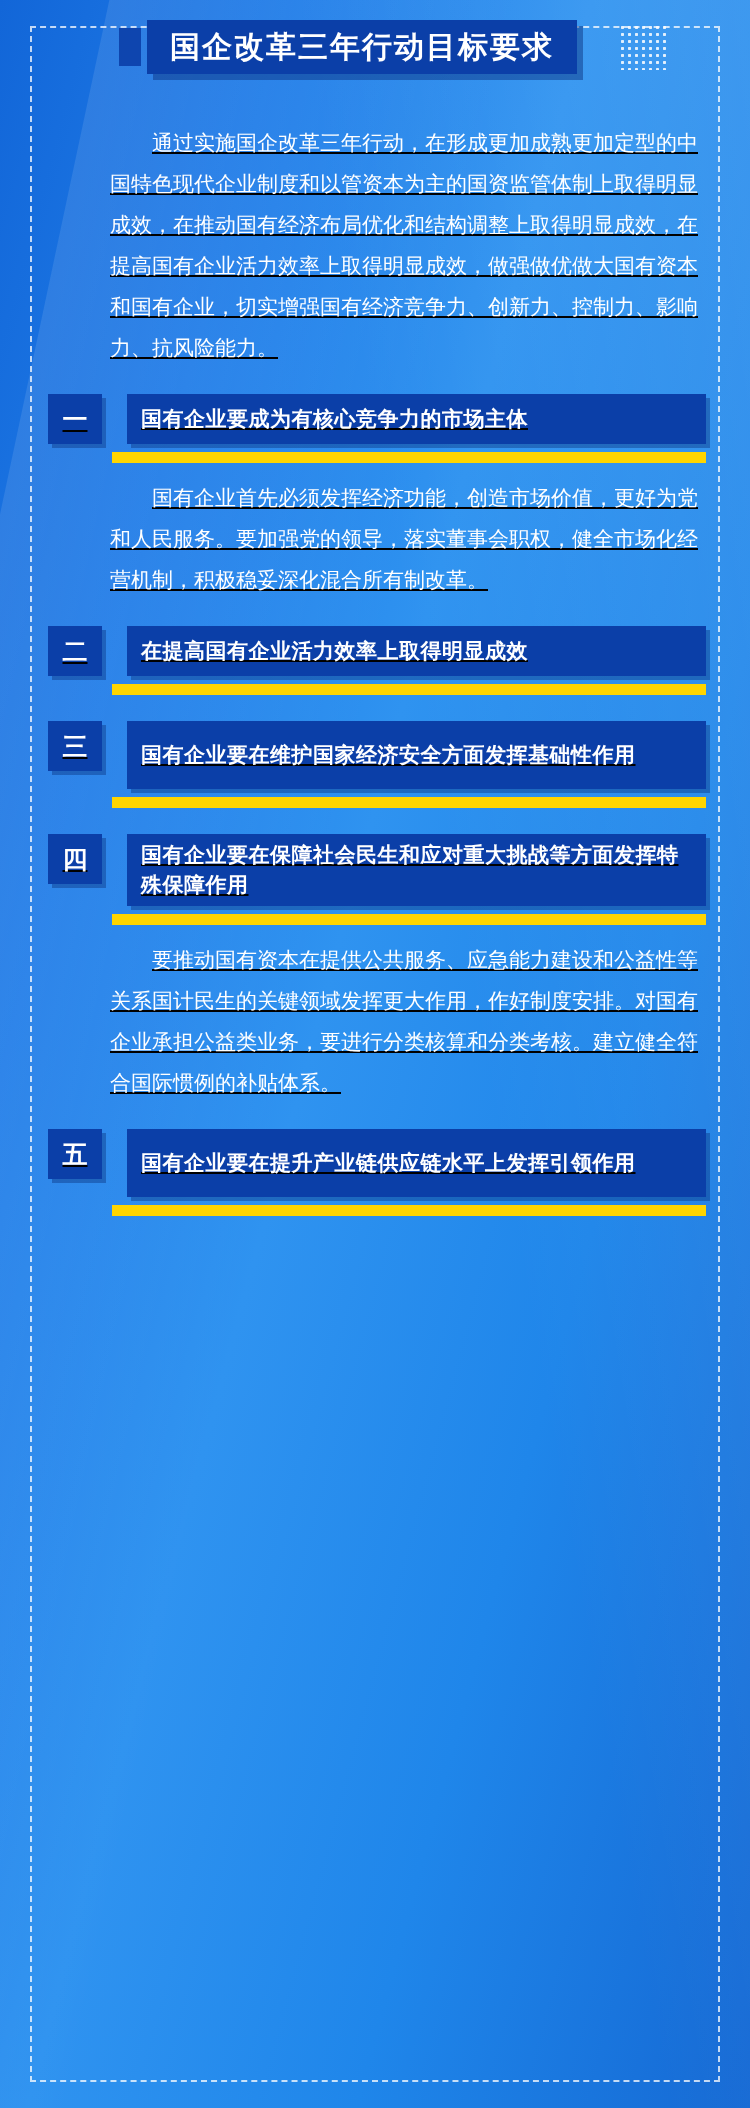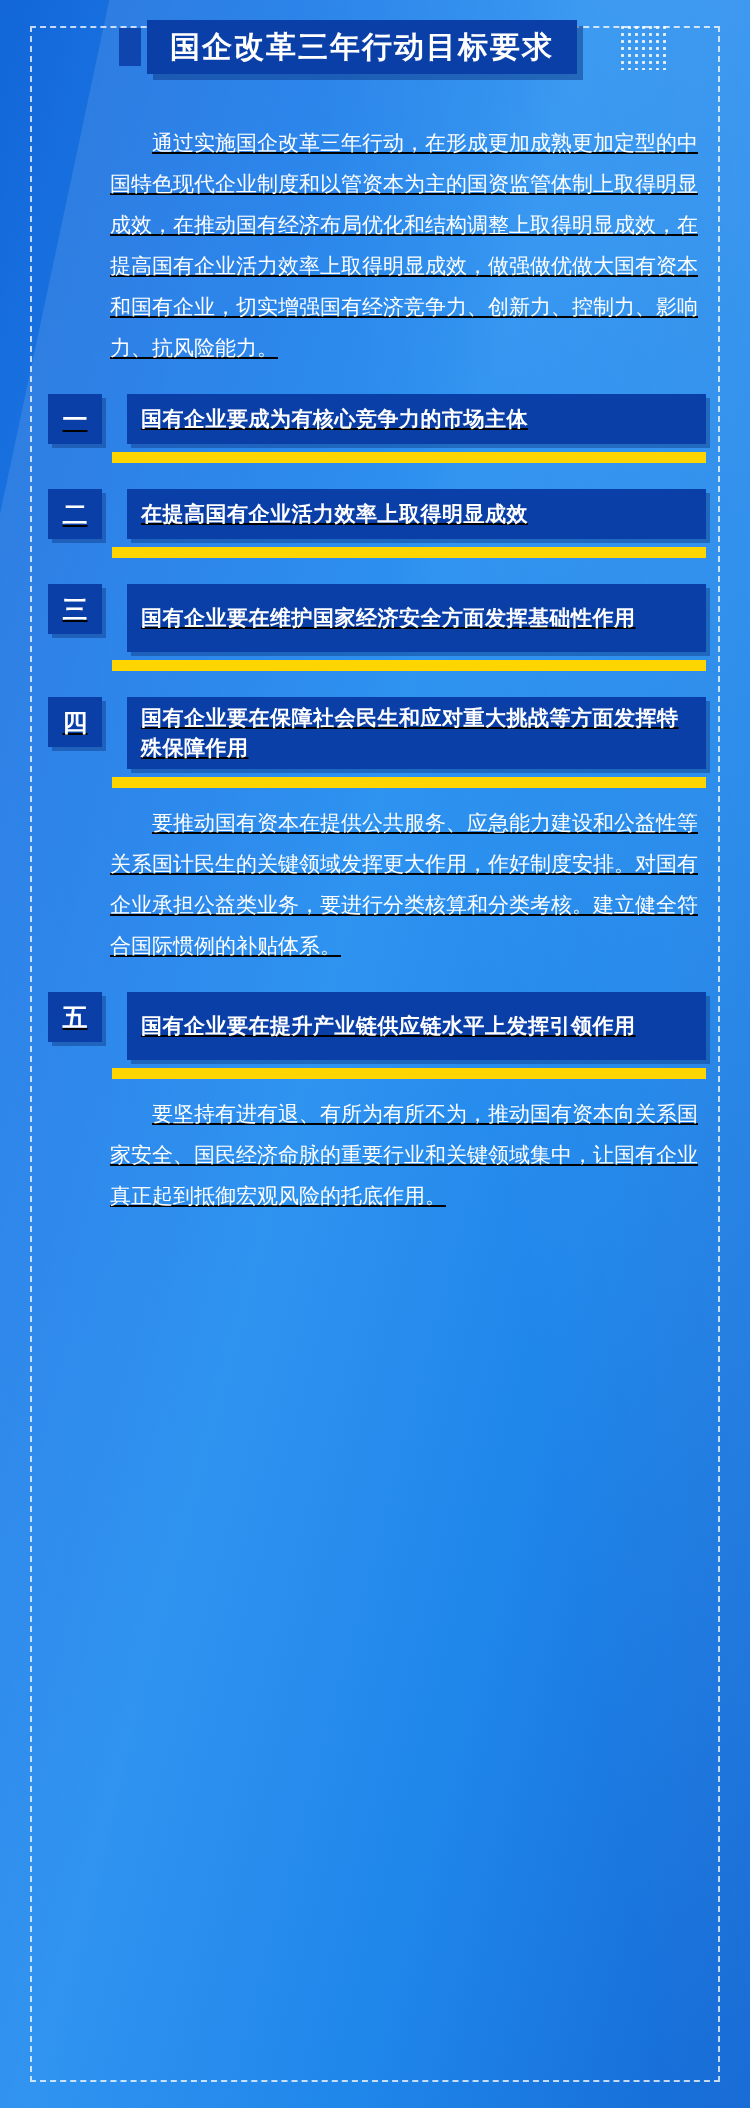--- a/index.html
+++ b/index.html
@@ -195,20 +195,21 @@
     <p class="intro">通过实施国企改革三年行动，在形成更加成熟更加定型的中国特色现代企业制度和以管资本为主的国资监管体制上取得明显成效，在推动国有经济布局优化和结构调整上取得明显成效，在提高国有企业活力效率上取得明显成效，做强做优做大国有资本和国有企业，切实增强国有经济竞争力、创新力、控制力、影响力、抗风险能力。</p>
 
     <div class="section">
       <div class="sec-head">
         <div class="sec-num">一</div>
         <div class="sec-title-box">
           <div class="sec-title">国有企业要成为有核心竞争力的市场主体</div>
         </div>
       </div>
       <div class="sec-underline"></div>
+      <p class="sec-body">国有企业首先必须发挥经济功能，创造市场价值，更好为党和人民服务。要加强党的领导，落实董事会职权，健全市场化经营机制，积极稳妥深化混合所有制改革。</p>
     </div>
 
     <div class="section">
       <div class="sec-head">
         <div class="sec-num">二</div>
         <div class="sec-title-box">
           <div class="sec-title">在提高国有企业活力效率上取得明显成效</div>
         </div>
       </div>
       <div class="sec-underline"></div>
@@ -236,18 +237,17 @@
     </div>
 
     <div class="section">
       <div class="sec-head">
         <div class="sec-num">五</div>
         <div class="sec-title-box two-line">
           <div class="sec-title">国有企业要在提升产业链供应链水平上发挥引领作用</div>
         </div>
       </div>
       <div class="sec-underline"></div>
-      <p class="sec-body">要坚持有进有退、有所为有所不为，推动国有资本向关系国家安全、国民经济命脉的重要行业和关键领域集中，让国有企业真正起到抵御宏观风险的托底作用。</p>
     </div>
 
     <div class="bottom-space"></div>
   </div>
 </div>
 
 </body></html>

